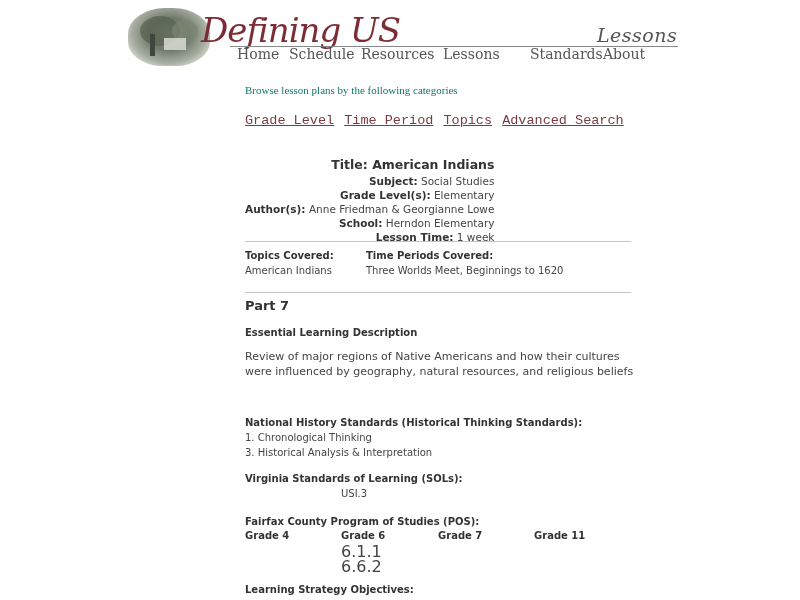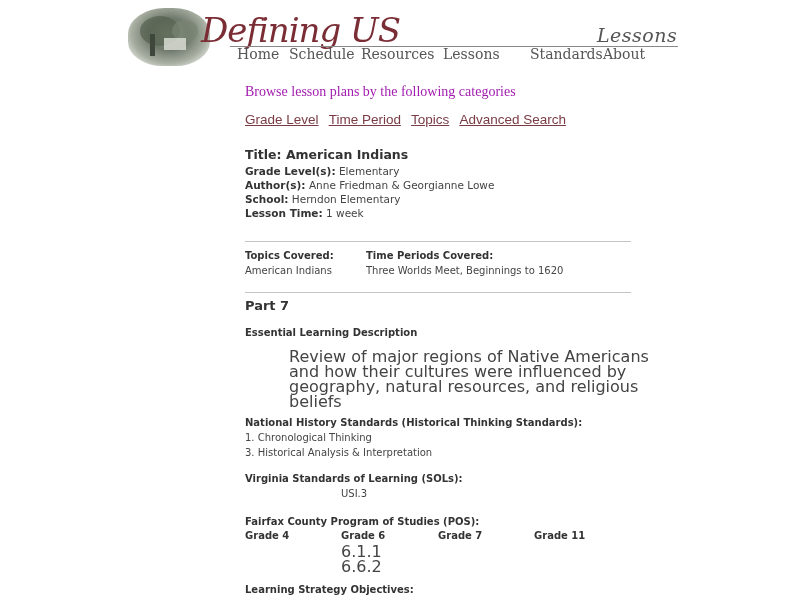--- a/index.html
+++ b/index.html
@@ -16,37 +16,37 @@
   .site-title { position: absolute; left: 76px; top: 10px; font-family: "DejaVu Serif", serif; font-style: italic;
     font-size: 34px; color: #7a2d35; letter-spacing: -1px; white-space: nowrap; }
   .section-title { position: absolute; left: 472px; top: 24px; font-family: "DejaVu Serif", serif; font-style: italic;
     font-size: 19px; color: #555; letter-spacing: 0.5px; }
   .header-rule { position: absolute; left: 105px; top: 46px; width: 448px; height: 1px; background: #888; }
 
   .nav { position: absolute; top: 46px; left: 0; width: 555px; height: 20px; }
   .nav a { position: absolute; font-family: "DejaVu Serif", serif; font-size: 14px; color: #555; text-decoration: none; white-space: nowrap; }
 
   .content { position: absolute; left: 245px; top: 84px; width: 390px; }
-  .browse { position: absolute; left: 0; top: 0; font-family: "Liberation Serif", serif; font-size: 14px; color: #a21caf; white-space: nowrap; text-align: center; }
+  .browse { position: absolute; left: 0; top: 0; font-family: "Liberation Serif", serif; font-size: 11px; color: #0f766e; white-space: nowrap; text-align: center; }
   .cat-links { position: absolute; left: 0; top: 25px; white-space: nowrap; }
-  .cat-links a { font-family: Liberation Sans, sans-serif; font-size: 13.5px; color: #7a3b44; text-decoration: underline; margin-right: 5px; }
+  .cat-links a { font-family: Liberation Mono, monospace; font-size: 13.5px; color: #7a3b44; text-decoration: underline; margin-right: 5px; }
 
-  .meta { position: absolute; left: 0; top: 64px; font-size: 10.5px; line-height: 14px; color: #444; }
+  .meta { position: absolute; left: 0; top: 74px; font-size: 10.5px; line-height: 14px; color: #444; text-align: right; }
   .meta .title-line { font-size: 12.5px; font-weight: bold; color: #333; margin-bottom: 2px; }
   .meta b { color: #333; }
 
   .rule { position: absolute; left: 0; width: 386px; height: 1px; background: #c4c4c4; }
 
   .covered { position: absolute; left: 0; top: 164px; font-size: 10px; line-height: 15px; color: #444; }
   .covered .col { position: absolute; top: 0; white-space: nowrap; }
   .covered b { color: #333; }
 
   .part { position: absolute; left: 0; top: 214px; font-size: 13px; font-weight: bold; color: #333; }
   .sub-head { position: absolute; left: 0; font-size: 10px; font-weight: bold; color: #333; white-space: nowrap; }
-  .para { position: absolute; left: 0; font-size: 16px; line-height: 15px; color: #444; width: 390px; margin-left: 44px; }
+  .para { position: absolute; left: 0; font-size: 11px; line-height: 15px; color: #444; width: 390px; }
   .list { position: absolute; left: 0; font-size: 10px; line-height: 15px; color: #444; white-space: nowrap; }
   .grades { position: absolute; left: 0; top: 446px; font-size: 10px; font-weight: bold; color: #333; width: 390px; height: 15px; }
   .grades span { position: absolute; top: 0; white-space: nowrap; }
   .pos-vals { position: absolute; left: 96px; top: 460px; font-size: 16px; line-height: 15px; color: #444; }
 </style>
 </head>
 <body>
 
 <div class="header">
   <div class="logo-img">
@@ -75,20 +75,21 @@
     <a href="#">Time Period</a>
     <a href="#">Topics</a>
     <a href="#">Advanced Search</a>
   </div>
 
   <div class="meta">
     <div class="title-line">
       <span>Title:</span>
       <span>American Indians</span>
     </div>
+    <div><b>Subject:</b> <span>Social Studies</span></div>
     <div><b>Grade Level(s):</b> <span>Elementary</span></div>
     <div><b>Author(s):</b> <span>Anne Friedman &amp; Georgianne Lowe</span></div>
     <div><b>School:</b> <span>Herndon Elementary</span></div>
     <div><b>Lesson Time:</b> <span>1 week</span></div>
   </div>
 
   <div class="rule" style="top:157px"></div>
 
   <div class="covered">
     <div class="col" style="left:0">

